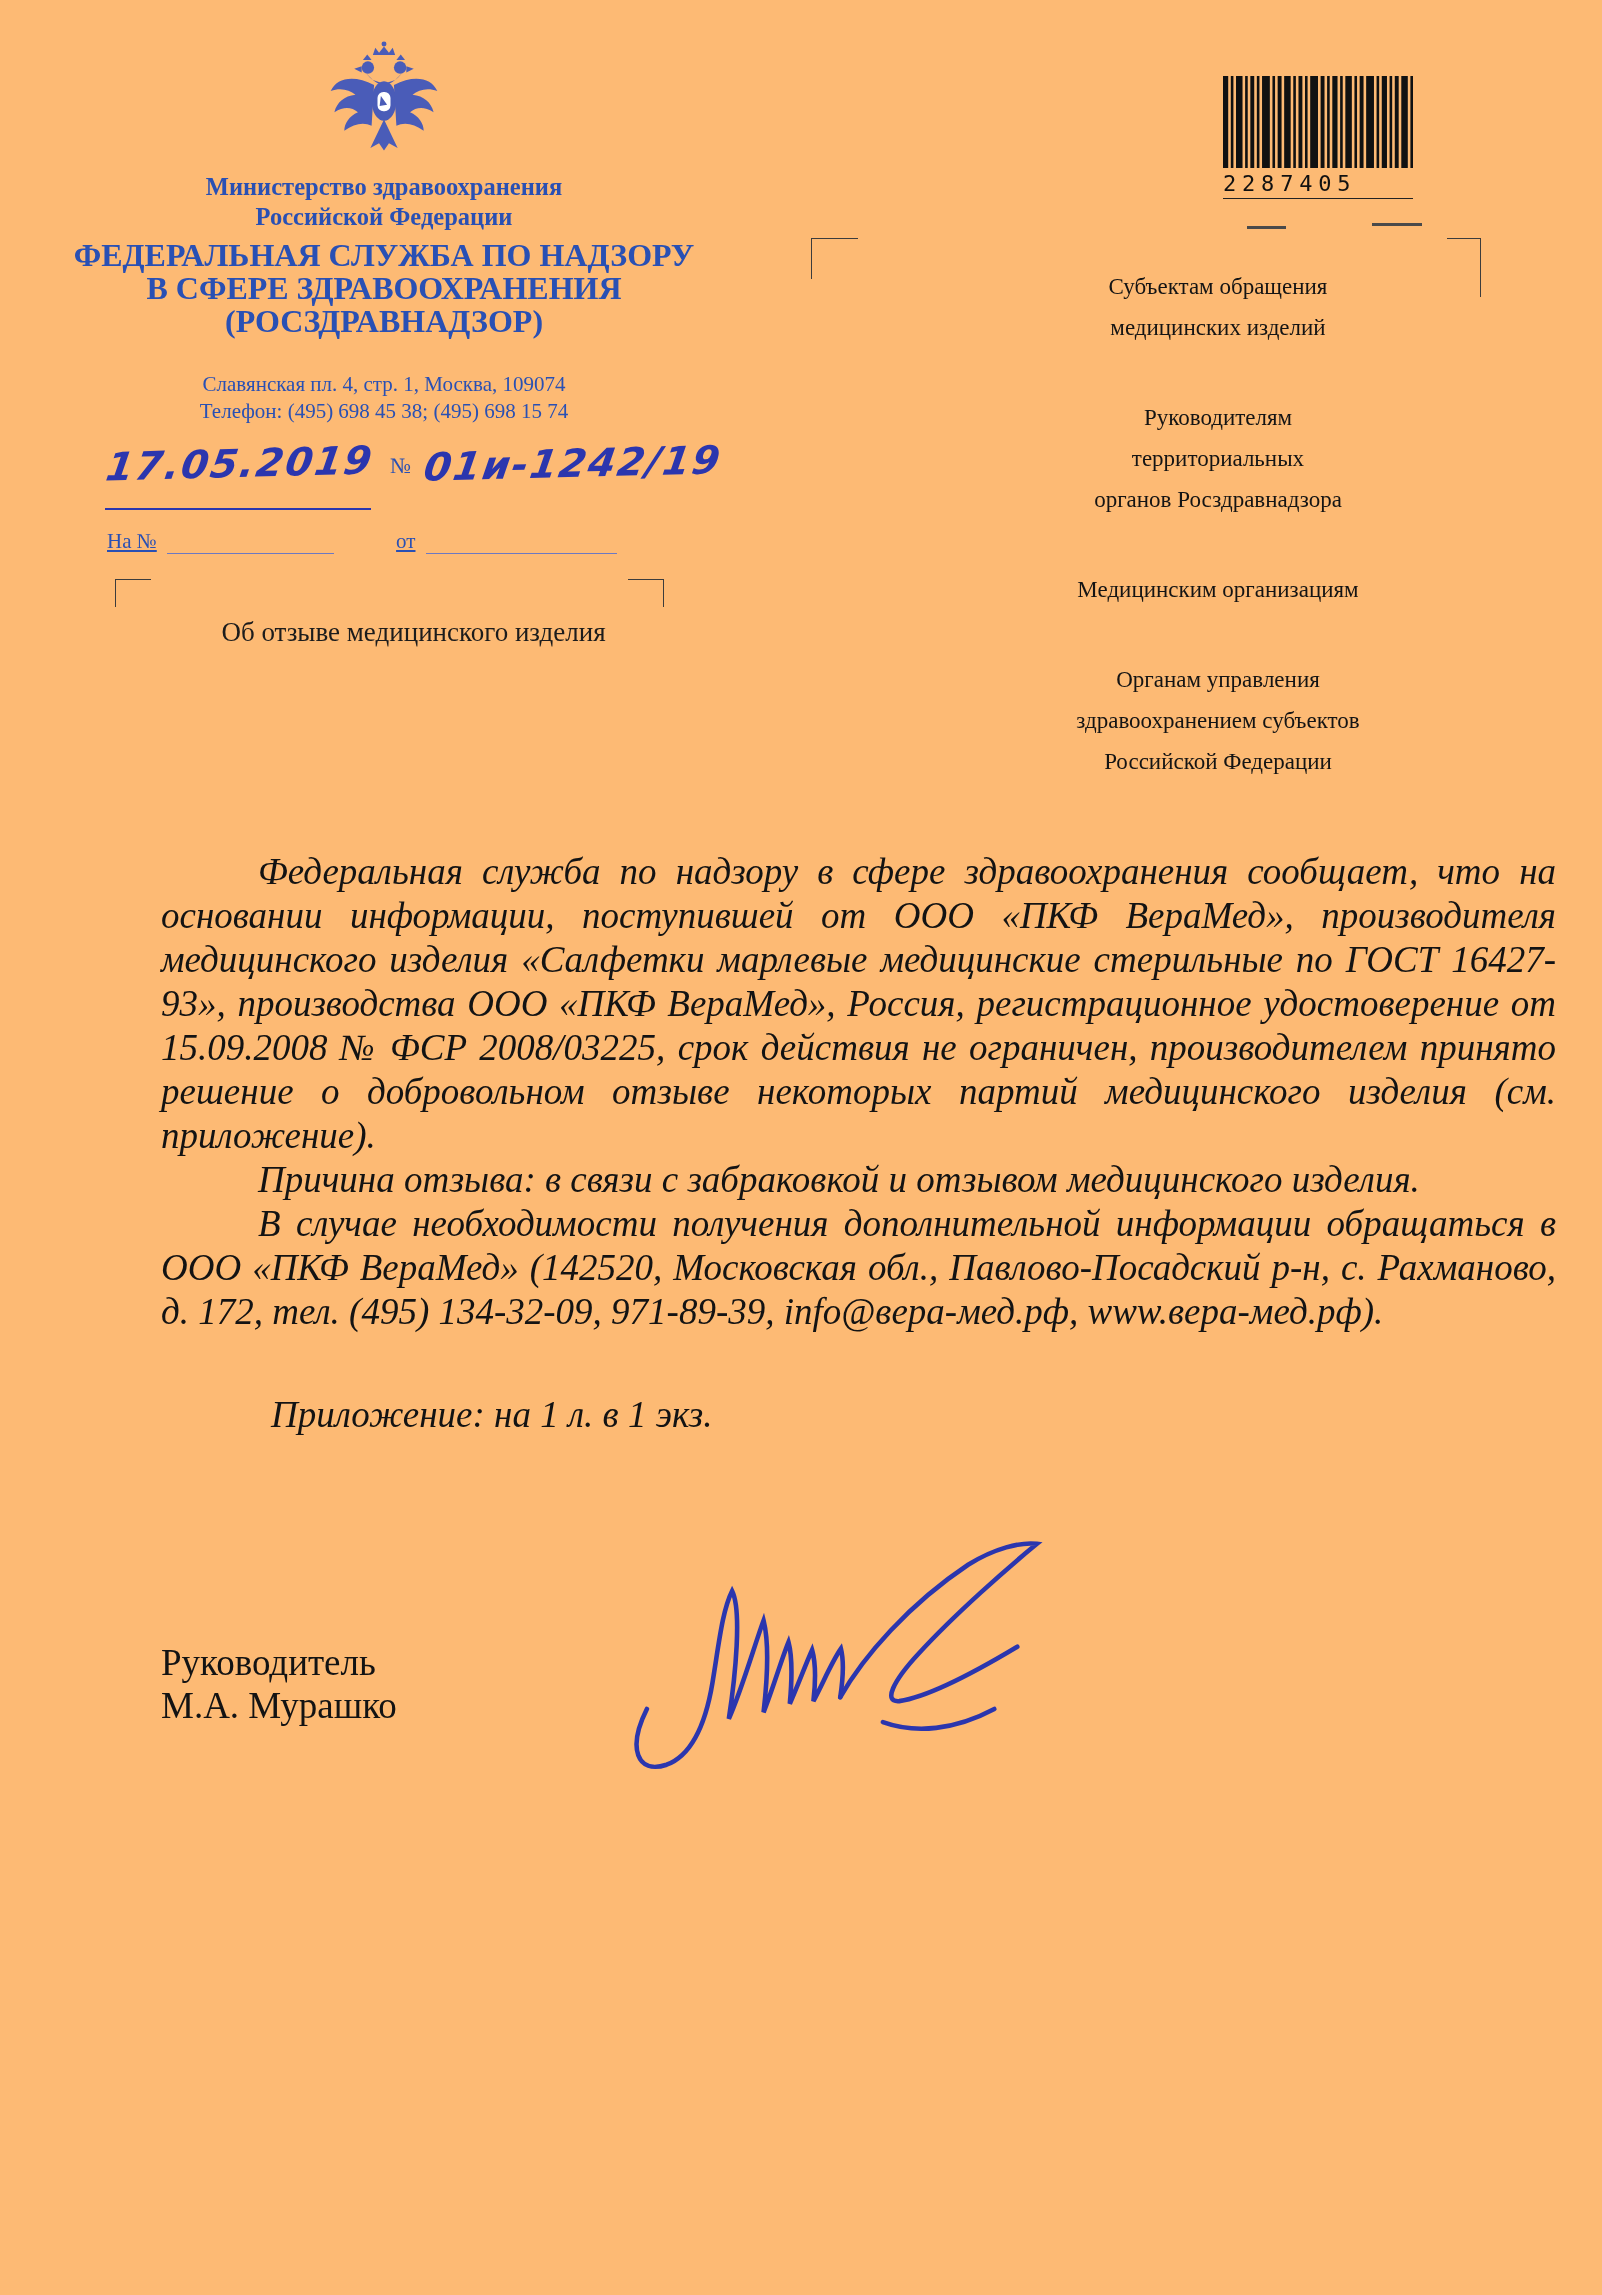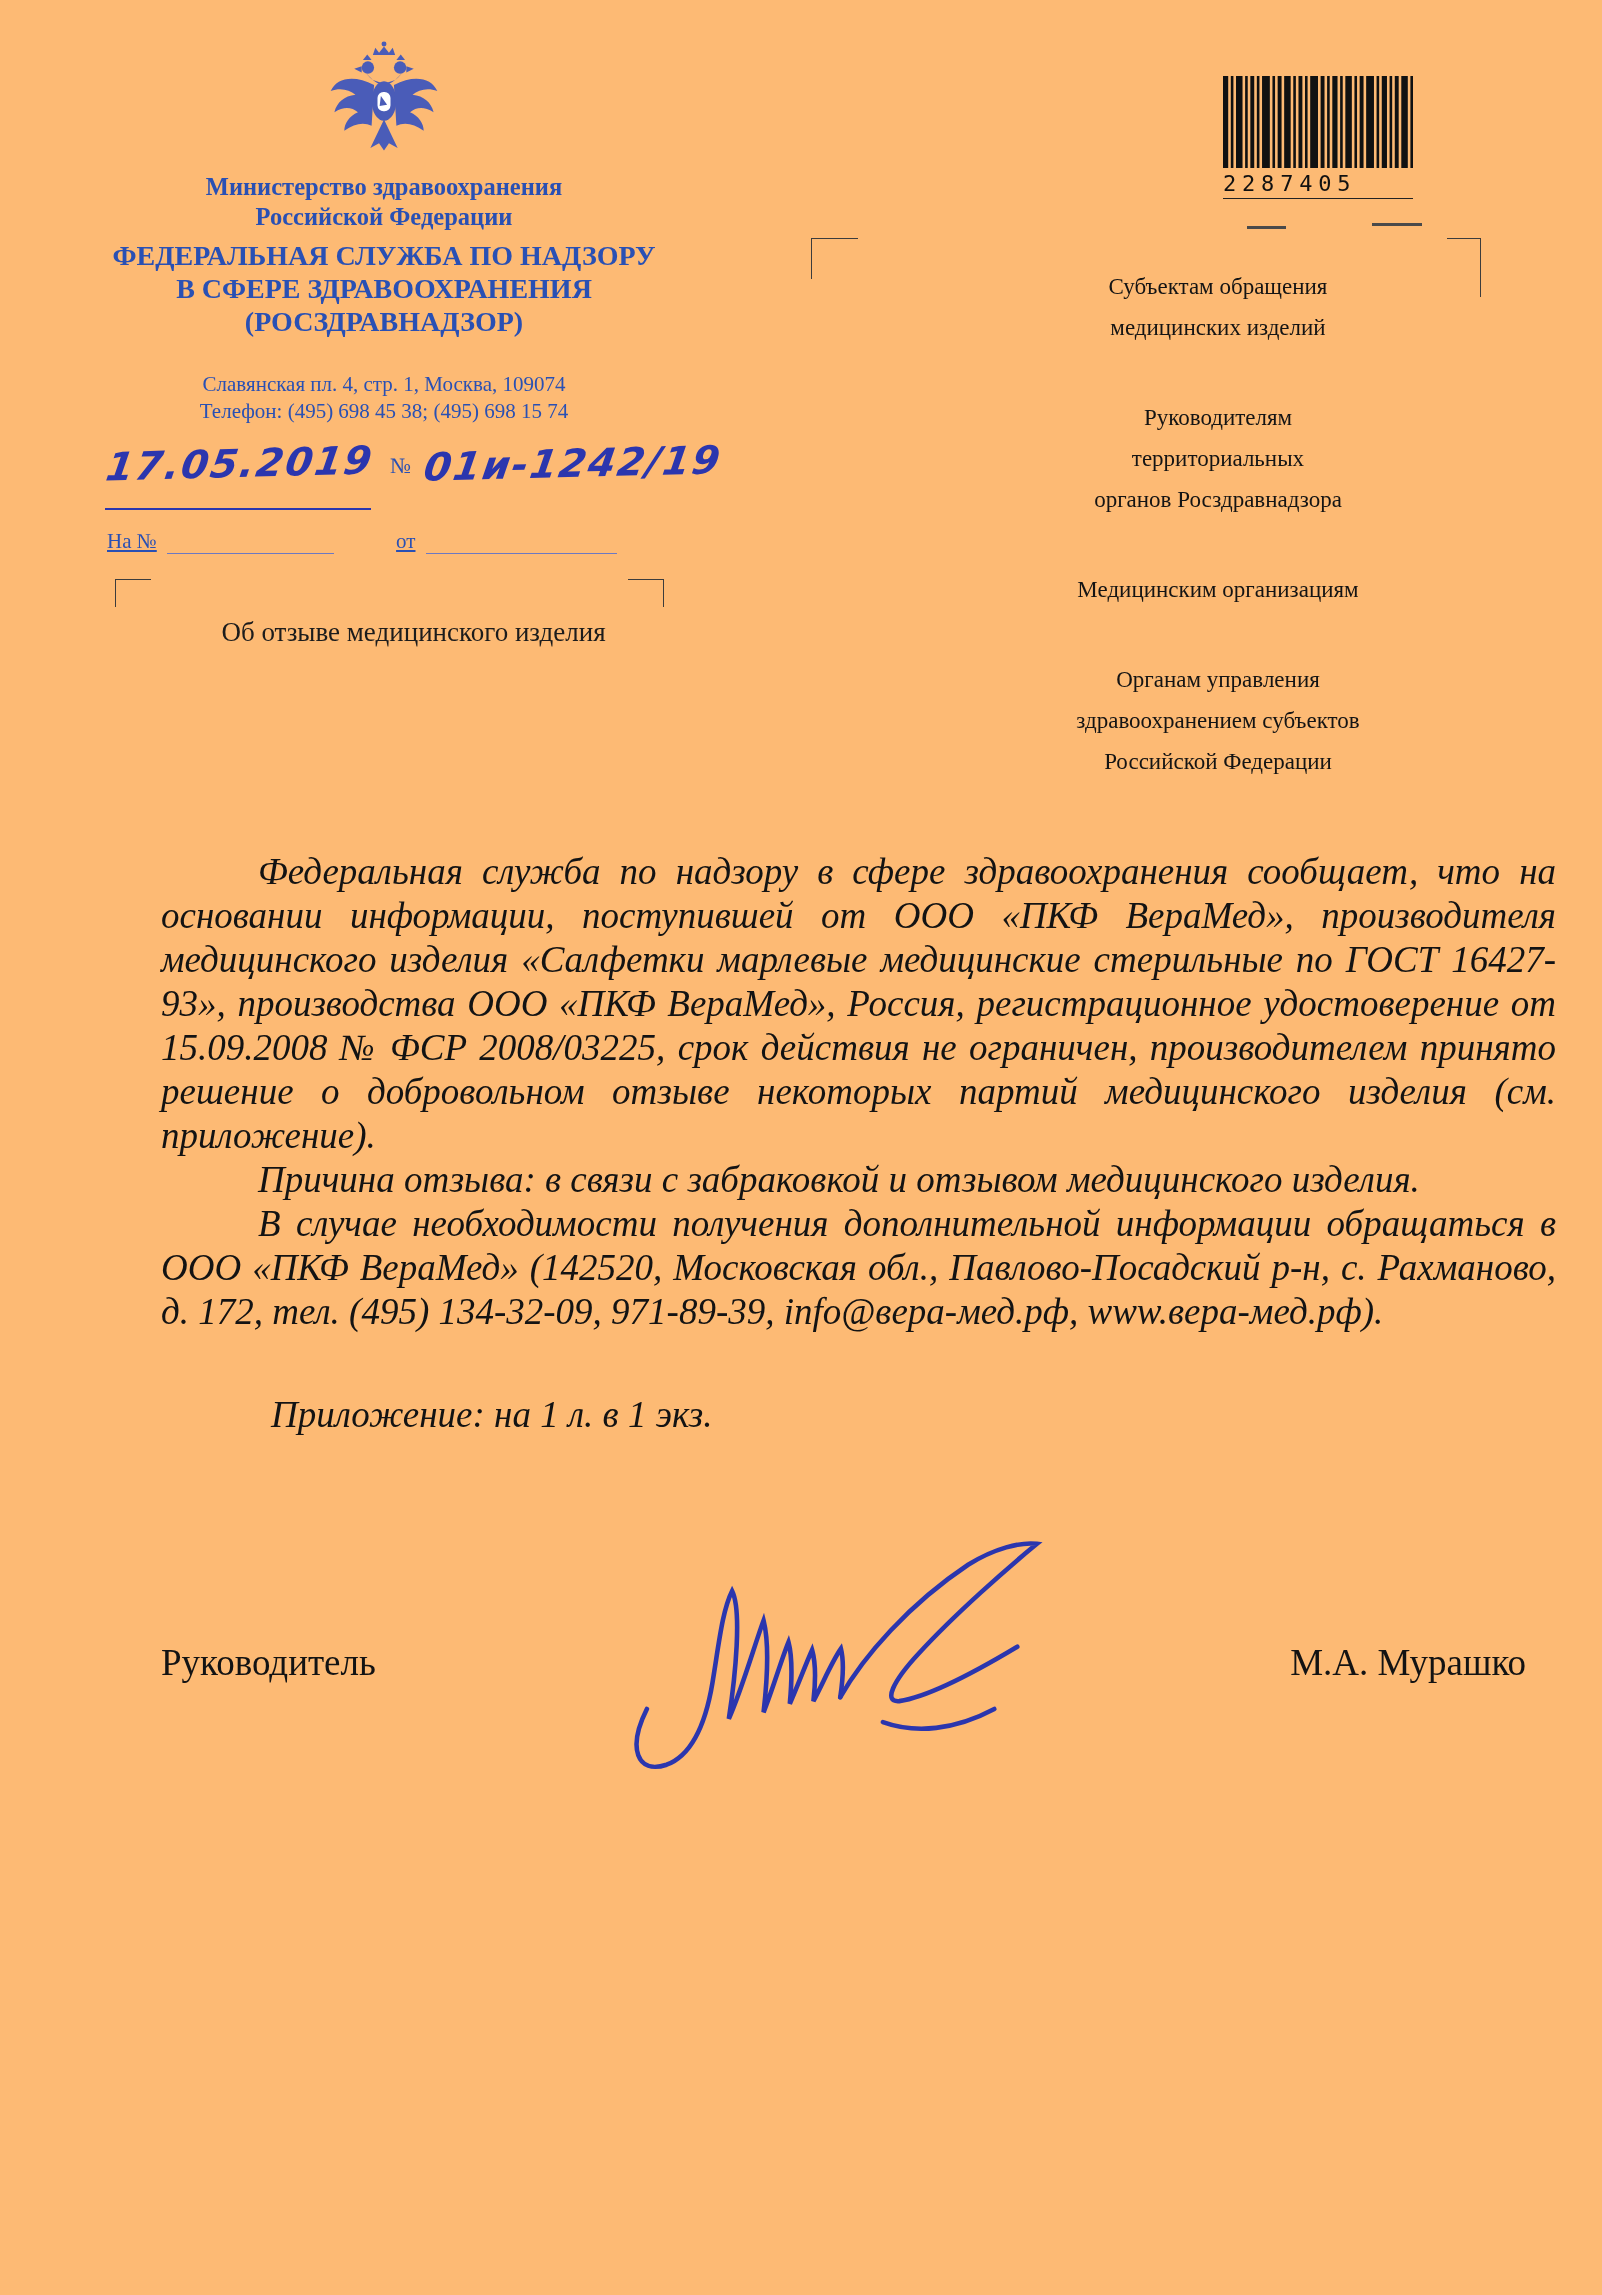--- a/index.html
+++ b/index.html
@@ -23,21 +23,21 @@
   .emblem svg { width:100%; height:100%; display:block; }
 
   .ministry {
     position:absolute; left:90px; top:172px; width:588px;
     text-align:center; font-weight:bold; color:var(--blue);
     font-size:24.5px; line-height:30px; white-space:pre-line;
   }
   .service {
     position:absolute; left:58px; top:239px; width:652px;
     text-align:center; font-weight:bold; color:var(--blue);
-    font-size:28px; line-height:33px;
+    font-size:32px; line-height:33px;
   }
   .contact {
     position:absolute; left:90px; top:371px; width:588px;
     text-align:center; color:var(--blue);
     font-size:21px; line-height:27px;
   }
 
   
   .date-row {
     position:absolute; left:107px; top:444px;
@@ -114,21 +114,21 @@
     color:#131313;
     font-style:italic;
   }
   .body-text p { text-indent:97px; margin:0; }
   .body-text p.attach { margin-top:59px; text-indent:110px; text-align:left; }
 
   
   .sig-row {
     position:absolute; left:161px; top:1641px; width:1395px;
     display:flex; justify-content:space-between; align-items:baseline;
-    font-size:37px; color:#131313;
+    font-size:37px; color:#131313;flex-direction:column;
   }
   .sig-name { margin-right:30px; }
   .signature-svg { position:absolute; left:601px; top:1492px; width:472px; height:316px; }
   .signature-svg svg { width:100%; height:100%; display:block; }
 </style>
 </head>
 <body>
 
 <div class="page">
 

